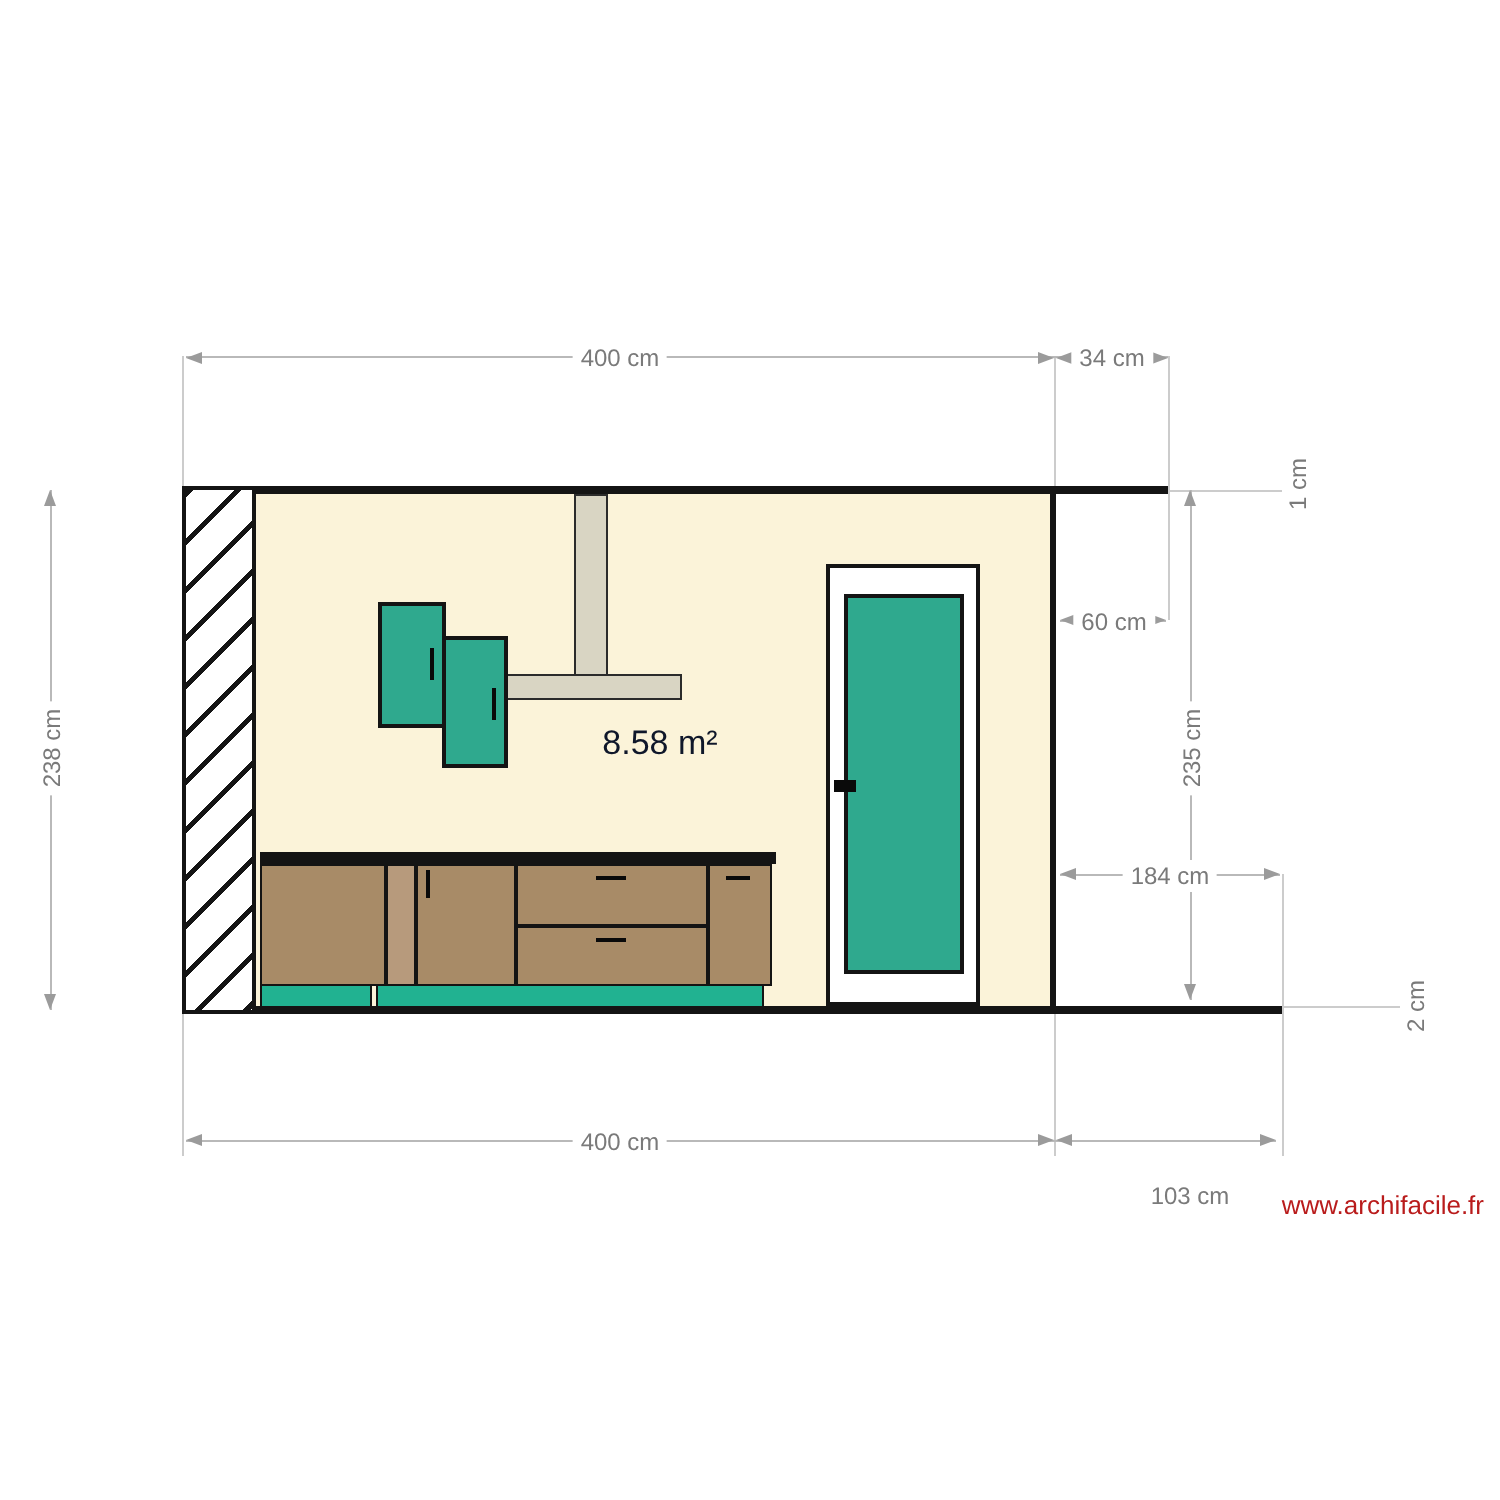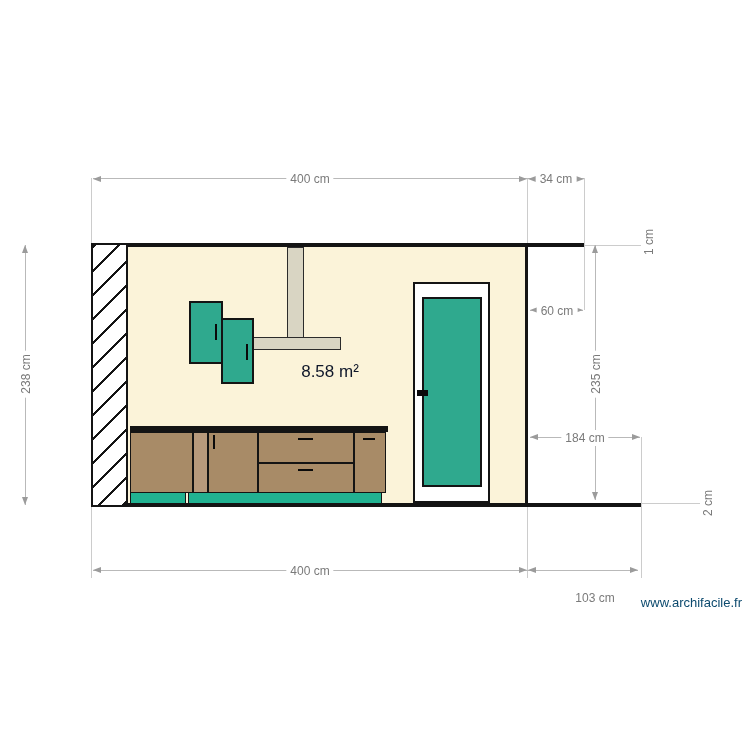--- a/index.html
+++ b/index.html
@@ -36,21 +36,21 @@
     background:#ffffff;color:#7a7a7a;font-size:12px;line-height:14px;
     padding:1px 4px;white-space:nowrap;transform:translate(-50%,-50%);
   }
   .dim-label.rot{transform:translate(-50%,-50%) rotate(-90deg);}
   .arrow{width:0;height:0;}
   .arrow.a-left{border-top:3px solid transparent;border-bottom:3px solid transparent;border-right:8px solid #9b9b9b;}
   .arrow.a-right{border-top:3px solid transparent;border-bottom:3px solid transparent;border-left:8px solid #9b9b9b;}
   .arrow.a-up{border-left:3px solid transparent;border-right:3px solid transparent;border-bottom:8px solid #9b9b9b;}
   .arrow.a-down{border-left:3px solid transparent;border-right:3px solid transparent;border-top:8px solid #9b9b9b;}
   .area-label{color:#0f172a;font-size:17px;transform:translate(-50%,-50%);white-space:nowrap;}
-  .watermark{color:#0c4a6e;font-size:13px;white-space:nowrap;}
+  .watermark{color:#b91c1c;font-size:13px;white-space:nowrap;}
 </style>
 </head>
 <body>
 
 <div id="canvas">
 
   <div class="abs wall-fill" style="left:128px;top:247px;width:400px;height:256px;"></div>
   <div class="abs black-line" style="left:91px;top:243px;width:493px;height:4px;"></div>
   <div class="abs black-line" style="left:91px;top:503px;width:550px;height:4px;"></div>
   <div class="abs black-line" style="left:525px;top:245px;width:3px;height:258px;"></div>

